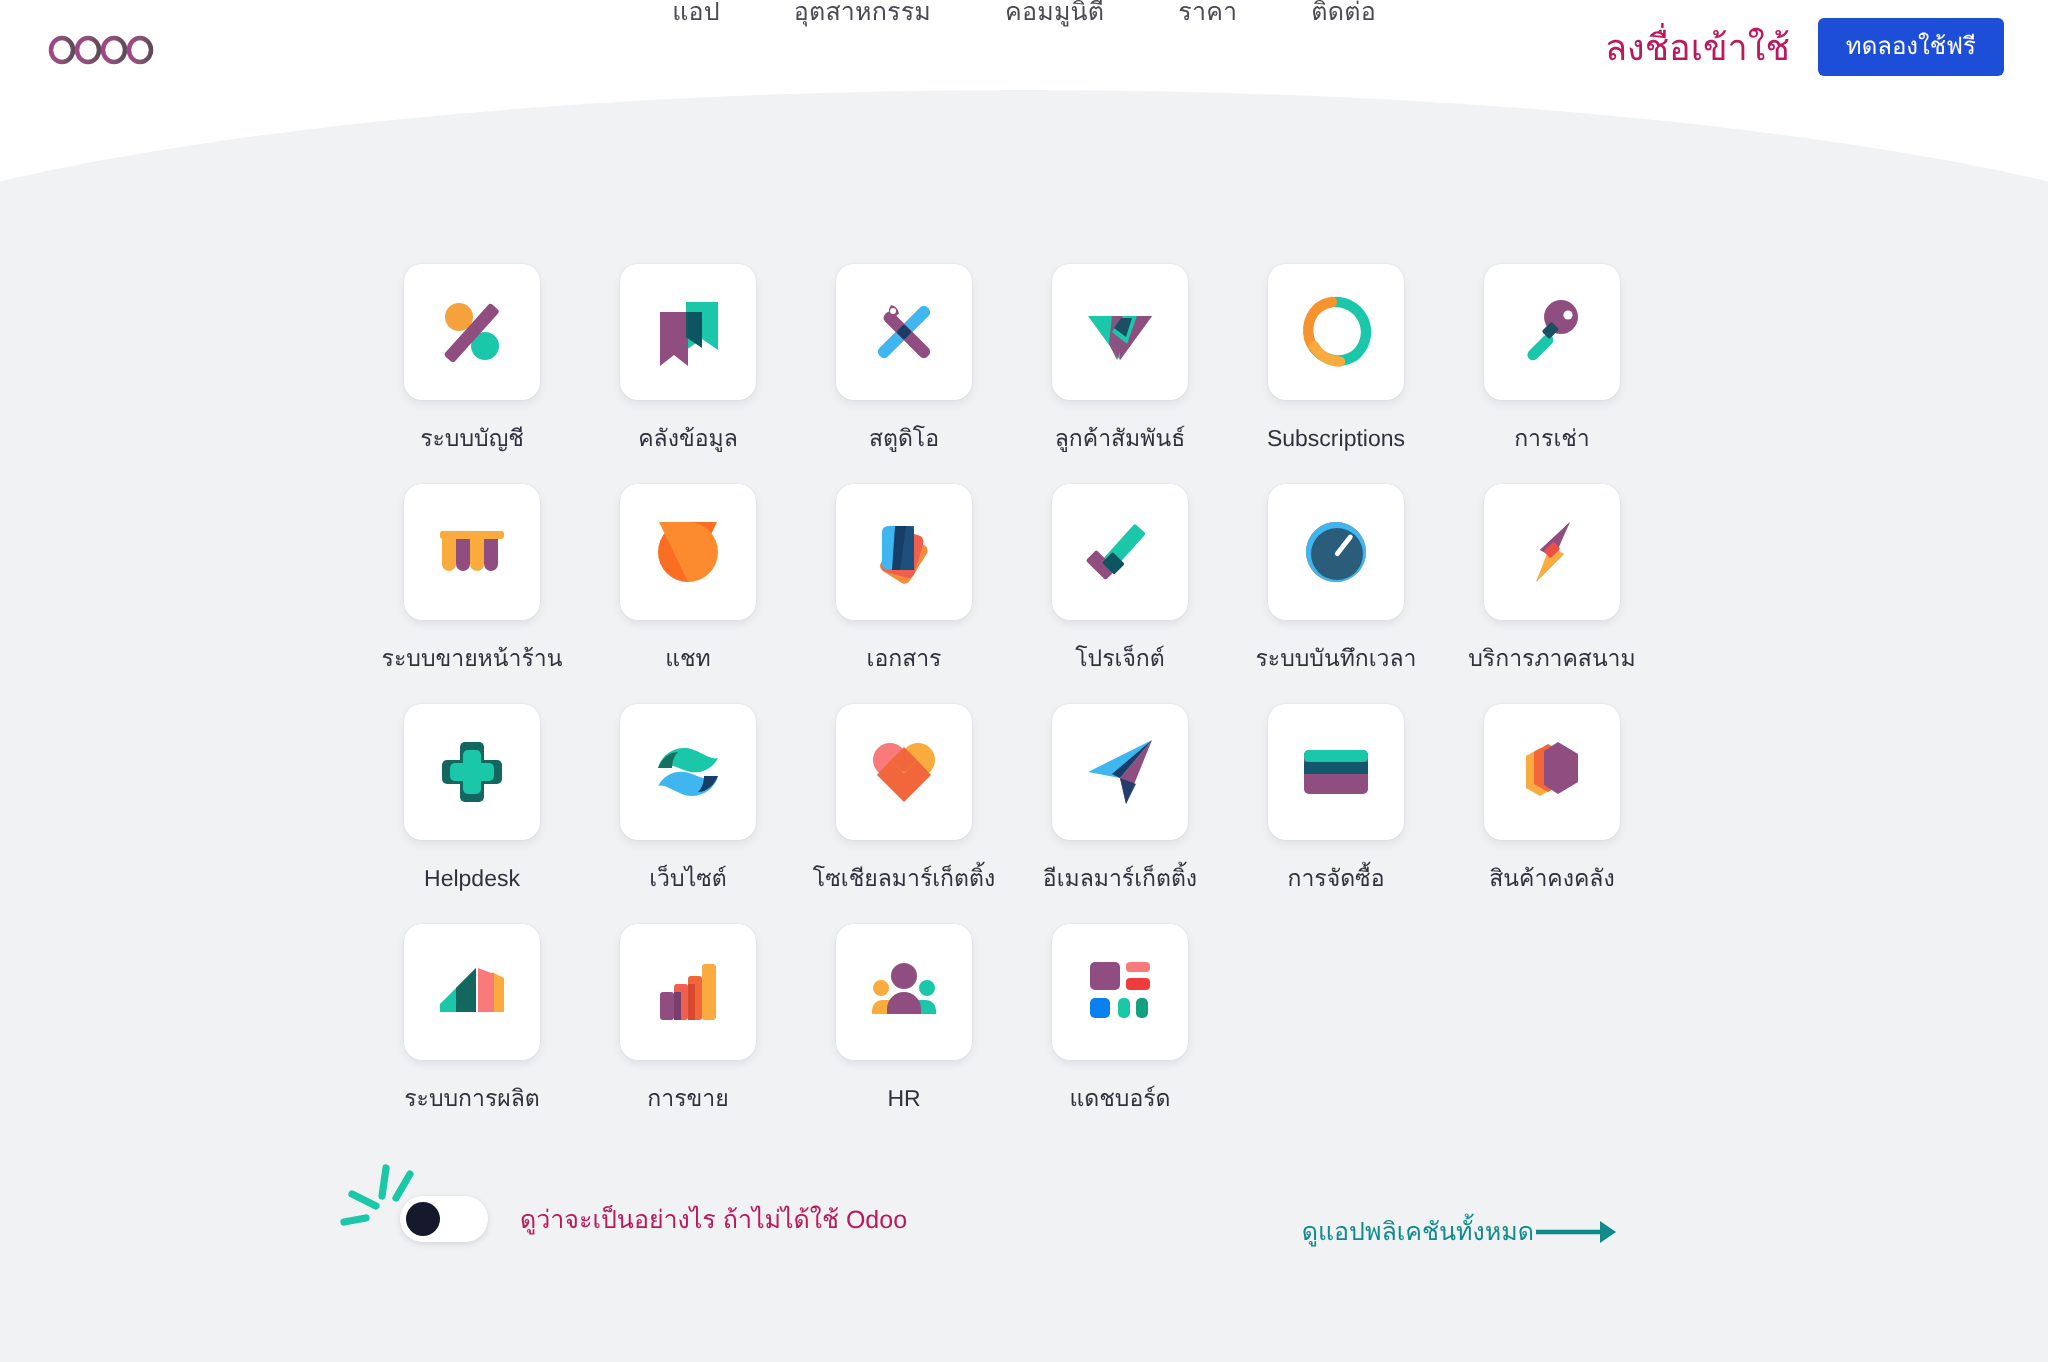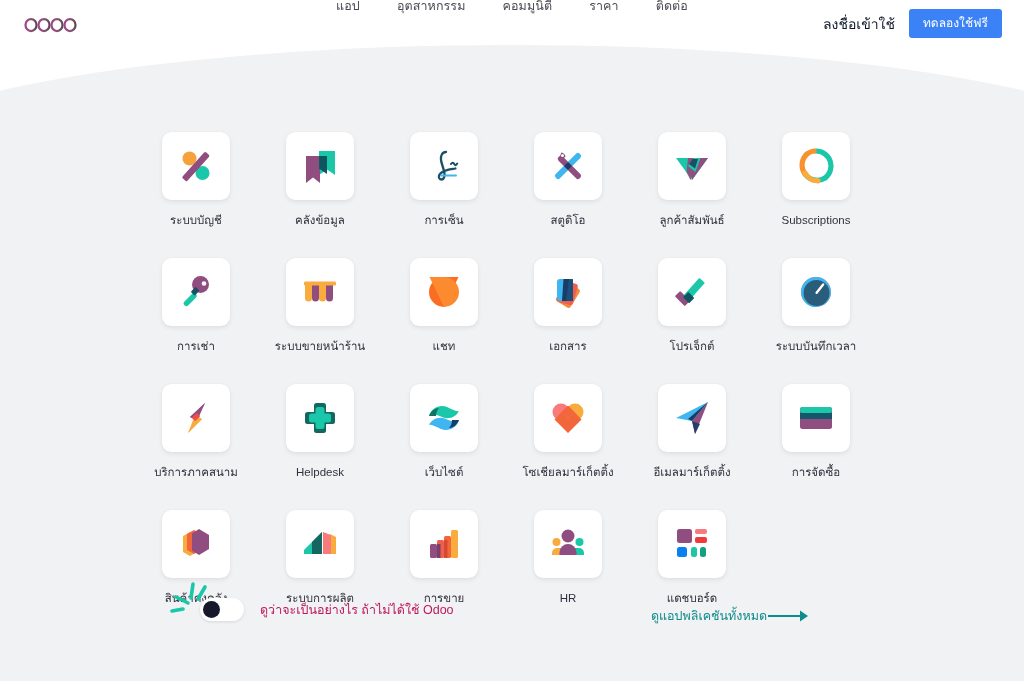--- a/index.html
+++ b/index.html
@@ -30,25 +30,25 @@
   .nav-item {
     font-size: 12.5px; color: #4a4a55; letter-spacing: 0.1px;
     text-decoration: none; cursor: pointer; line-height: 1; white-space: nowrap;
   }
 
   #header-right {
     position: absolute; right: 22px; top: 9px;
     display: flex; align-items: center; gap: 14px;
   }
   #signin {
-    font-size: 14px; color: #0f172a; text-decoration: none;
+    font-size: 18px; color: #be185d; text-decoration: none;
     cursor: pointer; white-space: nowrap;
   }
   #trybtn {
-    background: #3b82f6; color: #ffffff; border: none;
+    background: #1d4ed8; color: #ffffff; border: none;
     font-family: inherit;
     font-size: 12px; padding: 8px 14px 9px; border-radius: 3px;
     cursor: pointer; white-space: nowrap; line-height: 1;
   }
 
   
   #grey-section {
     position: absolute; left: 0; top: 45px; width: 1024px; height: 636px;
     overflow: hidden;
   }
@@ -61,21 +61,20 @@
 
   
   #apps-grid {
     position: absolute; left: 0; top: 132px; width: 1012px;
     display: grid;
     grid-template-columns: repeat(6, 108px);
     justify-content: center;
     column-gap: 0px;
     row-gap: 0px;
     z-index: 5;
-    gap: 16px;
   }
   .app-cell {
     width: 108px; height: 110px;
     display: flex; flex-direction: column; align-items: center;
     cursor: pointer; text-decoration: none;
   }
   .app-tile {
     width: 68px; height: 68px; background: #ffffff; border-radius: 9px;
     box-shadow: 0 2px 5px rgba(20,20,40,0.075), 0 0 1px rgba(20,20,40,0.08);
     display: flex; align-items: center; justify-content: center;
@@ -178,30 +177,20 @@
         <svg width="40" height="40" viewBox="0 0 40 40">
           <path d="M19 5h16v24l-8-5.5L19 29z" fill="#1ac7a8"></path>
           <path d="M6 10h14v27l-7-5.5L6 37z" fill="#8f4e7f"></path>
           <path d="M19 10h1v13.5l-1-.7z" fill="#0d5e5e"></path>
           <path d="M20 10h7v18l-7-4.7z" fill="#0d5560"></path>
         </svg>
       </div>
       <div class="app-label">คลังข้อมูล</div>
     </a>
 
-    <a class="app-cell" href="#">
-      <div class="app-tile">
-        <svg width="40" height="40" viewBox="0 0 40 40">
-          <path d="M22 6c-4 0-5.5 4-5 8 .6 4.6 3 9 3.5 13.5.4 3.6-1 6-3 6-1.8 0-3-1.6-2.5-3.6.7-2.8 4-4.6 8-5.8 3.6-1 6.6-1.2 8.4-1.6" fill="none" stroke="#1b4f63" stroke-width="2.3" stroke-linecap="round"></path>
-          <path d="M27 18c1.2-1.7 2.6-1.6 3.2 0 .5 1.5 1.9 1.6 3-.4" fill="none" stroke="#1b4f63" stroke-width="2.1" stroke-linecap="round"></path>
-          <rect x="16" y="28.5" width="17" height="2.1" rx="1" fill="#3fb6f0"></rect>
-        </svg>
-      </div>
-      <div class="app-label">การเซ็น</div>
-    </a>
 
     <a class="app-cell" href="#">
       <div class="app-tile">
         <svg width="40" height="40" viewBox="0 0 40 40">
           <rect x="17" y="3" width="6" height="34" rx="2.6" fill="#3fb6f0" transform="rotate(45 20 20)"></rect>
           <rect x="17" y="7" width="6" height="30" rx="2.6" fill="#8f4e7f" transform="rotate(-45 20 20)"></rect>
           <path d="M13.5 6.5a5.4 5.4 0 0 0 .8 7.3l3.2-3.2a5.4 5.4 0 0 0-4-4.1z" fill="#8f4e7f"></path>
           <circle cx="14.5" cy="9.5" r="1.5" fill="#ffffff"></circle>
           <rect x="17.2" y="17.2" width="5.6" height="5.6" rx="1" fill="#173d69" transform="rotate(45 20 20)"></rect>
         </svg>

